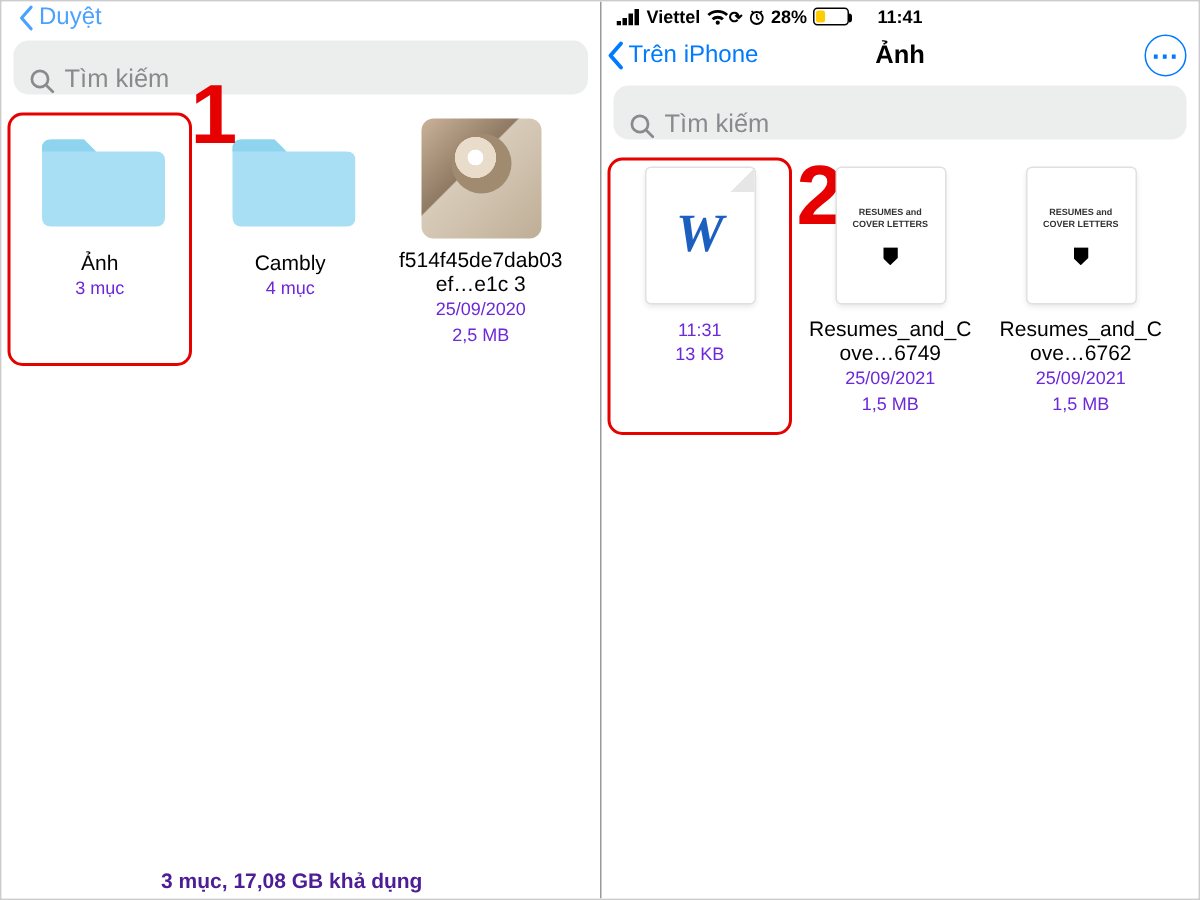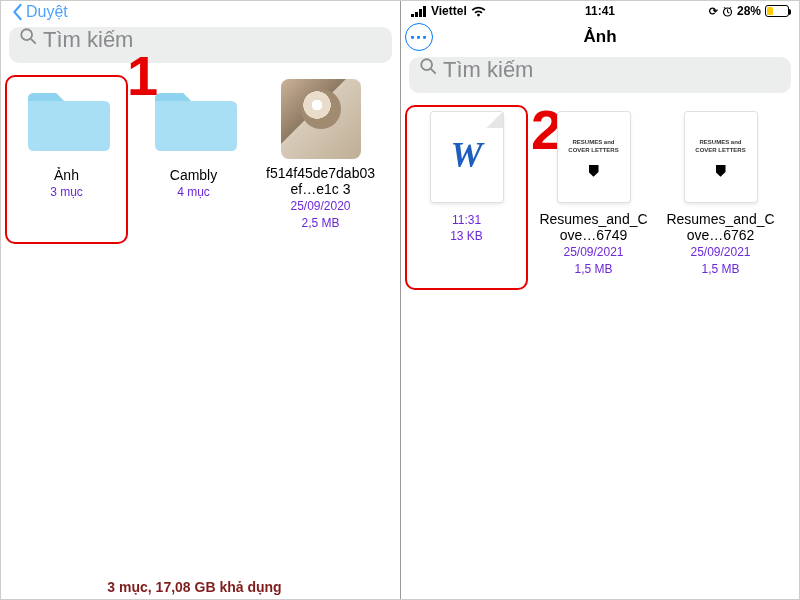--- a/index.html
+++ b/index.html
@@ -18,21 +18,20 @@
     flex-direction: column;
     background: #fff;
     position: relative;
   }
   .pane + .pane { border-left: 1px solid #999; }
   
   .status-bar {
     height: 20px;
     display: flex;
     align-items: center;
-    justify-content: space-between;
     padding: 0 10px;
     font-size: 12px;
     font-weight: 600;
   }
   .sb-left, .sb-right { display: flex; align-items: center; gap: 4px; }
   .sb-right svg { display: block; }
   
   .nav-bar {
     height: 32px;
     display: flex;
@@ -69,25 +68,25 @@
   .more-btn span { font-size: 18px; letter-spacing: 1px; line-height: 0; font-weight: 700;}
   
   .search-wrap {
     padding: 4px 8px 6px;
   }
   .search-field {
     background: #eceded;
     border-radius: 10px;
     height: 36px;
     display: flex;
-    align-items: flex-start;
+    align-items: flex-end;
     padding: 0 10px;
     gap: 6px;
     color: #8a8a8e;
-    font-size: 22px;
+    font-size: 17px;
   }
   .search-field svg { flex: 0 0 auto; }
   
   .grid {
     padding: 10px 8px;
     display: flex;
     flex-wrap: wrap;
     gap: 0 12px;
   }
   .item {
@@ -177,21 +176,21 @@
     font-family: Arial, sans-serif;
     pointer-events: none;
   }
   
   .footer {
     position: absolute;
     bottom: 4px; left:0; right:12px;
     text-align: center;
     font-size: 14px;
     font-weight: 600;
-    color:#7f1d1d;
+    color:#4c1d95;
   }
   
   .battery {
     width: 24px; height: 12px;
     border: 1px solid #000; border-radius: 3px;
     position: relative;
     display:flex; align-items:center;
   }
   .battery::after{
     content:""; position:absolute; right:-3px; top:3px; width:2px; height:6px;
@@ -286,20 +285,26 @@
           <line x1="9" y1="1.4" x2="7.5" y2="2.6" stroke="#000" stroke-width="1.1"></line>
         </svg>
       <span>28%</span>
       <span class="battery">
           <span class="fill" id="batt-fill" style="width: 6.16px;"></span>
         </span>
     </div>
   </div>
 
   <div class="nav-bar">
+    <div class="back-btn">
+      <svg width="12" height="20" viewBox="0 0 12 20">
+          <path d="M9 2 L2 10 L9 18" stroke="#007aff" stroke-width="2.6" fill="none" stroke-linecap="round" stroke-linejoin="round"></path>
+        </svg>
+      <span>Trên iPhone</span>
+    </div>
     <div class="nav-title">Ảnh</div>
     <div class="more-btn">
       <span>⋯</span>
     </div>
   </div>
 
   <div class="search-wrap">
     <div class="search-field">
       <svg width="18" height="18" viewBox="0 0 20 20">
           <circle cx="8.5" cy="8.5" r="6" stroke="#8a8a8e" stroke-width="2" fill="none"></circle>

